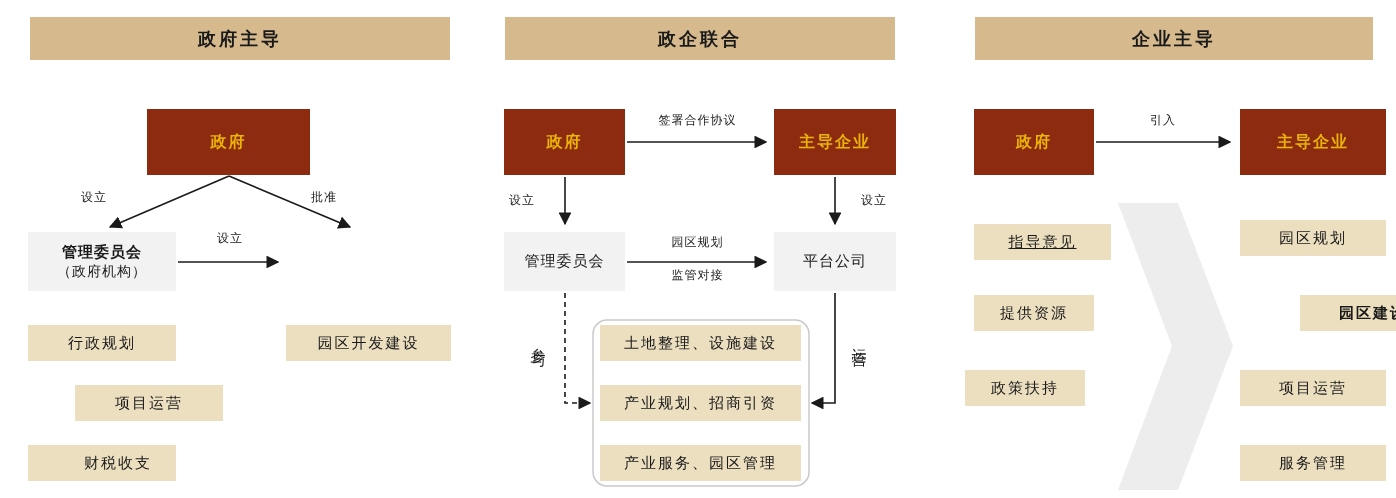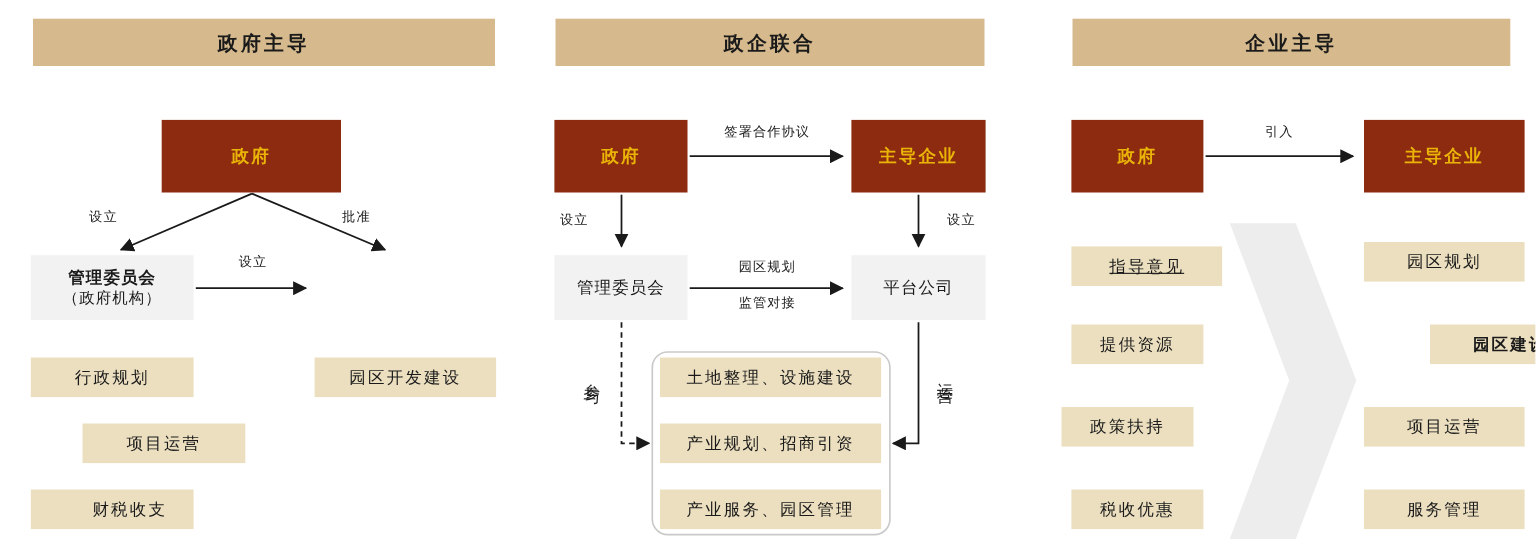--- a/index.html
+++ b/index.html
@@ -114,19 +114,18 @@
   <div class="dark" style="left:974px;top:109px;width:120px;height:66px;">
     <span>政府</span>
   </div>
   <div class="dark" style="left:1240px;top:109px;width:146px;height:66px;">
     <span>主导企业</span>
   </div>
   <div class="lbl" style="left:1130px;top:112px;width:66px;">引入</div>
   <div class="tan" style="left:974px;top:224px;width:137px;height:36px;text-decoration:underline;">指导意见</div>
   <div class="tan" style="left:974px;top:295px;width:120px;height:36px;">提供资源</div>
   <div class="tan" style="left:965px;top:370px;width:120px;height:36px;">政策扶持</div>
-  <div class="tan" style="left:974px;top:445px;width:120px;height:36px;">税收优惠</div>
   <div class="tan" style="left:1240px;top:220px;width:146px;height:36px;">园区规划</div>
   <div class="tan" style="left:1300px;top:295px;width:146px;height:36px;font-weight:bold;">园区建设</div>
   <div class="tan" style="left:1240px;top:370px;width:146px;height:36px;">项目运营</div>
   <div class="tan" style="left:1240px;top:445px;width:146px;height:36px;">服务管理</div>
 
 </div>
 
 </body></html>

